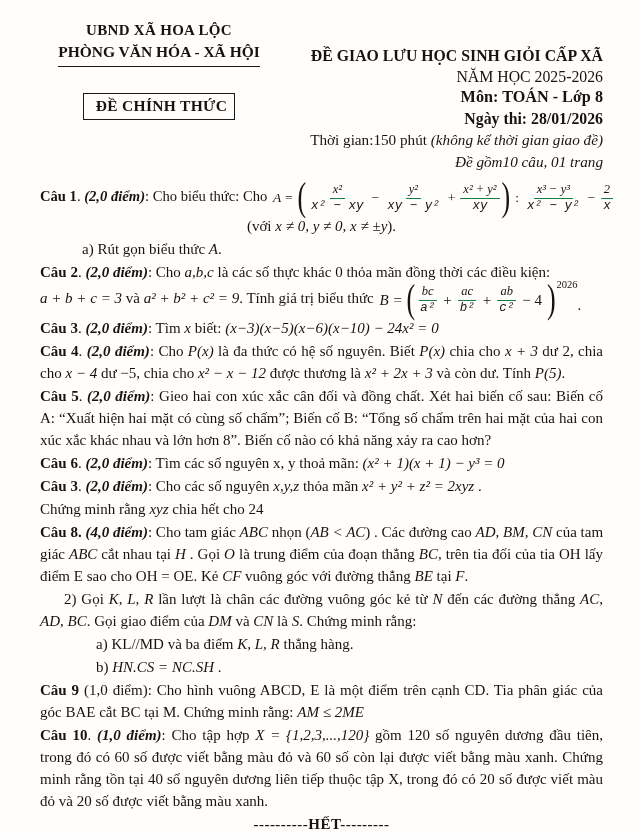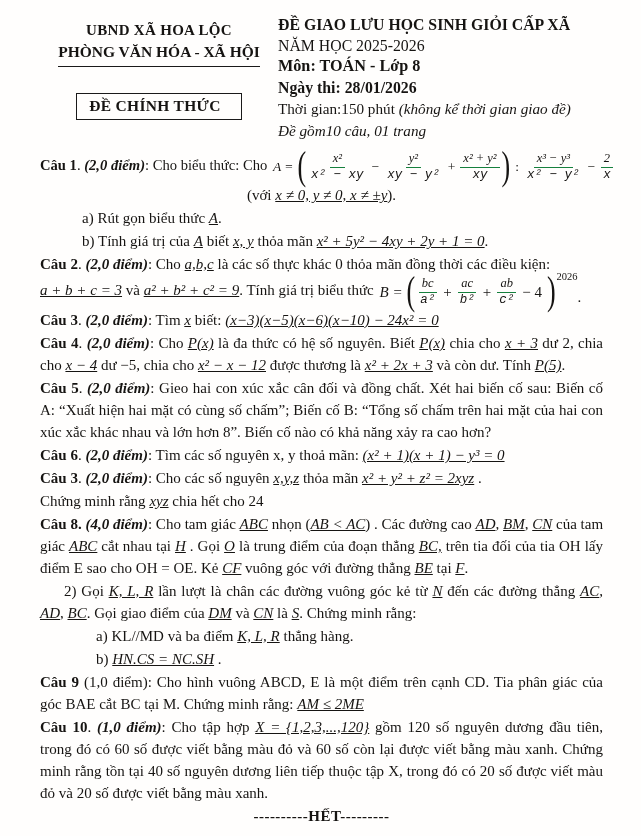--- a/index.html
+++ b/index.html
@@ -8,34 +8,34 @@
     background:#fffefd;color:#161412;overflow:hidden;
     font-family:"Liberation Serif","DejaVu Serif",serif;
     font-size:15px;padding:14px 38px 6px 40px;
   }
   
   .header{display:flex;align-items:flex-start;margin-bottom:10px;}
   .h-left{width:238px;text-align:center;padding-top:6px;flex-shrink:0;}
   .org1{font-size:15px;font-weight:600;letter-spacing:.3px;line-height:21px;}
   .org2{font-size:15.5px;font-weight:700;line-height:22px;}
   .org2 .u{border-bottom:1.6px solid #1a1a1a;padding-bottom:6px;}
-  .badge{display:inline-block;border:1.8px solid #1a1a1a;padding:3px 20px 4px 12px;
+  .badge{display:inline-block;border:1.8px solid #1a1a1a;padding:3px 7px 4px 12px;
          font-weight:700;font-size:15.5px;margin-top:30px;letter-spacing:.3px;}
-  .h-right{flex:1;text-align:left;line-height:21px;}
+  .h-right{flex:1;text-align:right;line-height:21px;margin-top:31px;}
   .t1{font-weight:700;font-size:15.8px;}
   .t2{font-weight:400;font-size:15.8px;}
   .t3{font-weight:700;font-size:16.2px;}
   .t4{font-weight:700;font-size:15.8px;}
   .t5{font-size:15.2px;line-height:22px;}
   .t5 .note{font-style:italic;}
   .t6{font-style:italic;font-size:15.2px;line-height:21px;}
   
   .doc-body p{margin:1px 0;line-height:22px;text-align:justify;}
   .b{font-weight:700;}
-  .it{font-style:italic;text-decoration:underline;}
+  .it{font-style:italic;}
   .bi{font-weight:700;font-style:italic;}
   .center{text-align:center !important;}
   .ind-ab{padding-left:42px;text-align:left;}
   .ind-num{text-indent:24px;}
   .ind-small{padding-left:56px;text-align:right;}
   
   .math{display:inline-flex;align-items:center;vertical-align:middle;white-space:nowrap;}
   .mi{font-style:italic;margin:0 3px 0 2px;}
   .mo{margin:0 4px;}
   .frac{display:inline-flex;flex-direction:column;align-items:center;
@@ -102,21 +102,20 @@
           </span>
         <span class="mo">−</span>
         <span class="frac">
             <span class="num">2</span>
             <span class="den">x</span>
           </span>
       </span>
     </p>
     <p class="center"><span>(với </span><span class="it">x ≠ 0, y ≠ 0, x ≠ ±y</span><span>).</span></p>
     <p class="ind-ab"><span>a) Rút gọn biểu thức </span><span class="it">A</span><span>.</span></p>
-    <p class="ind-ab"><span>b) Tính giá trị của </span><span class="it">A</span><span> biết </span><span class="it">x, y</span><span> thỏa mãn </span><span class="it">x² + 5y² − 4xy + 2y + 1 = 0</span><span>.</span></p>
 
     <p><span class="b">Câu 2</span><span>. </span><span class="bi">(2,0 điểm)</span><span>: Cho </span><span class="it">a,b,c</span><span> là các số thực khác 0 thỏa mãn đồng thời các điều kiện:</span></p>
     <p>
       <span><span class="it">a + b + c = 3</span><span> và </span><span class="it">a² + b² + c² = 9</span><span>. Tính giá trị biểu thức </span></span><span class="math">
         <span class="mi">B =</span>
         <span class="bp">(</span>
         <span class="frac">
             <span class="num">bc</span>
             <span class="den">a²</span>
           </span>

